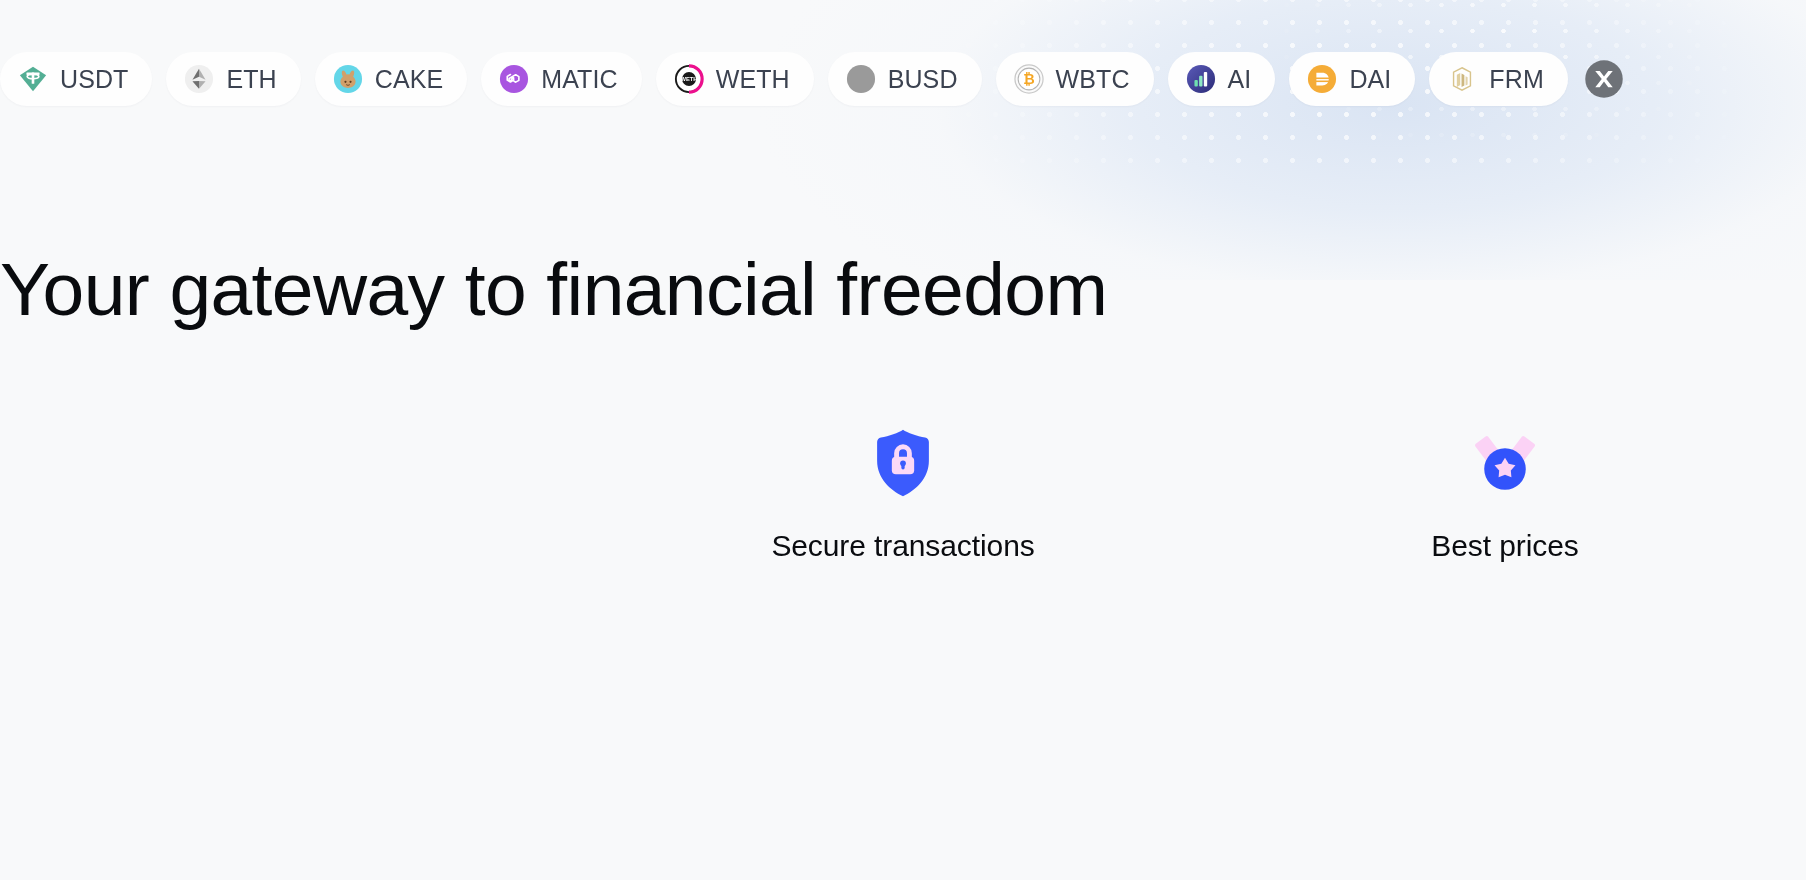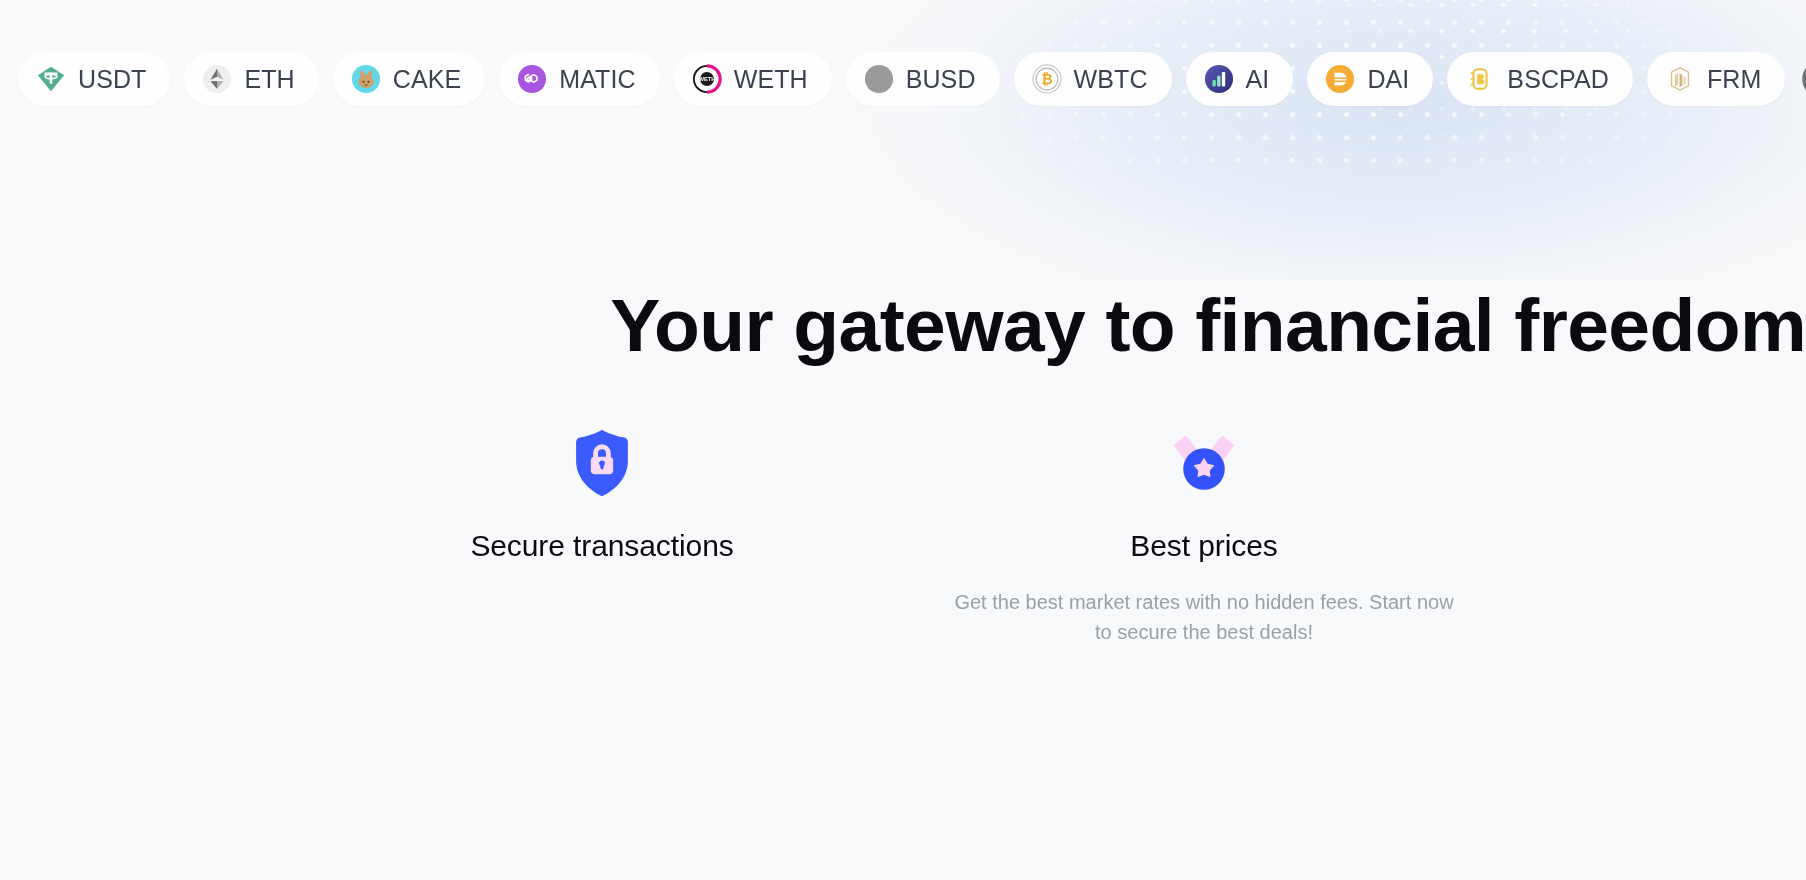--- a/index.html
+++ b/index.html
@@ -63,21 +63,20 @@
   
   .ticker {
     position: absolute;
     top: 50px;
     left: 0;
     width: 1806px;
     height: 58px;
     display: flex;
     align-items: center;
     gap: 14px;
-    padding-left: 18px;
     white-space: nowrap;
     overflow: hidden;
   }
   .chip {
     display: inline-flex;
     align-items: center;
     gap: 12px;
     height: 54px;
     padding: 0 24px 0 18px;
     background: #fefefe;
@@ -105,37 +104,36 @@
     box-shadow: none;
     overflow: hidden;
   }
 
   
   .hero-title {
     position: absolute;
     top: 248px;
     left: 0;
     width: 1806px;
-    text-align: right;
+    text-align: left;
     font-size: 75px;
     line-height: 1.1;
-    font-weight: 700;
+    font-weight: 400;
     color: #090b0e;
     letter-spacing: -0.6px;
-    margin-top: 36px;
   }
 
   
   .features {
     position: absolute;
     top: 425px;
     left: 0;
     width: 1806px;
     display: flex;
-    justify-content: center;
+    justify-content: flex-end;
   }
   .feature {
     width: 602px;
     display: flex;
     flex-direction: column;
     align-items: center;
     padding: 0 42px;
   }
   .feature-icon {
     width: 76px;
@@ -256,28 +254,20 @@
     <svg class="chip-ic" viewBox="0 0 32 32">
       <circle cx="16" cy="16" r="15" fill="#f5ac37"></circle>
       <path d="M10 9.2h6.2c4.2 0 7 2.7 7 6.8s-2.8 6.8-7 6.8H10z" fill="#fff"></path>
       <rect x="6.4" y="14.4" width="19" height="1.7" fill="#f5ac37"></rect>
       <rect x="6.4" y="17.6" width="19" height="1.7" fill="#f5ac37"></rect>
       <path d="M10 9.2h6.2c4.2 0 7 2.7 7 6.8s-2.8 6.8-7 6.8H10z" fill="none" stroke="#f5ac37" stroke-width="0"></path>
     </svg>
     <span class="chip-sym">DAI</span>
   </div>
 
-  <div class="chip">
-    <svg class="chip-ic" viewBox="0 0 32 32">
-      <rect x="9" y="5.5" width="14" height="21" rx="5" fill="none" stroke="#eec643" stroke-width="2.2"></rect>
-      <path d="M13 11h4.6a2.6 2.6 0 010 5.2H13zM13 16.2h5a2.7 2.7 0 010 5.4h-5z" fill="#eec643"></path>
-      <path d="M6.6 10h2.6M6.6 16h2.6M6.6 22h2.6" stroke="#eec643" stroke-width="1.7" stroke-linecap="round"></path>
-    </svg>
-    <span class="chip-sym">BSCPAD</span>
-  </div>
 
   <div class="chip">
     <svg class="chip-ic" viewBox="0 0 32 32">
       <path d="M16 4l9 4.6v14.8L16 28l-9-4.6V8.6z" fill="none" stroke="#d8c48c" stroke-width="1.5"></path>
       <path d="M10.5 11.5l3.6-2v13l-3.6 2z" fill="#e0cfa0"></path>
       <path d="M15.5 10.2l3 1.6v11l-3 1.6z" fill="#cdb77f"></path>
       <path d="M19.8 13l2.2 1.2v7.6L19.8 23z" fill="#e2d3ab"></path>
     </svg>
     <span class="chip-sym">FRM</span>
   </div>
@@ -308,16 +298,15 @@
 
 
   <div class="feature">
     <svg class="feature-icon" viewBox="0 0 64 64">
       <rect x="10" y="11" width="13.5" height="17.5" rx="1.6" fill="#fbd2f5" transform="rotate(-37 16.7 19.7)"></rect>
       <rect x="40.5" y="11" width="13.5" height="17.5" rx="1.6" fill="#fbd2f5" transform="rotate(37 47.3 19.7)"></rect>
       <circle cx="32" cy="37" r="17.5" fill="#3253fb"></circle>
       <path d="M32 27.6l3.1 5 5.7 1.3-3.9 4.4.5 5.8-5.4-2.3-5.4 2.3.5-5.8-3.9-4.4 5.7-1.3z" fill="#fbd2f5"></path>
     </svg>
     <div class="feature-title">Best prices</div>
-    <div class="feature-desc">Get the best market rates with no hidden fees. Start now to secure the best deals!</div>
   </div>
 
 </div>
 
 </body></html>

